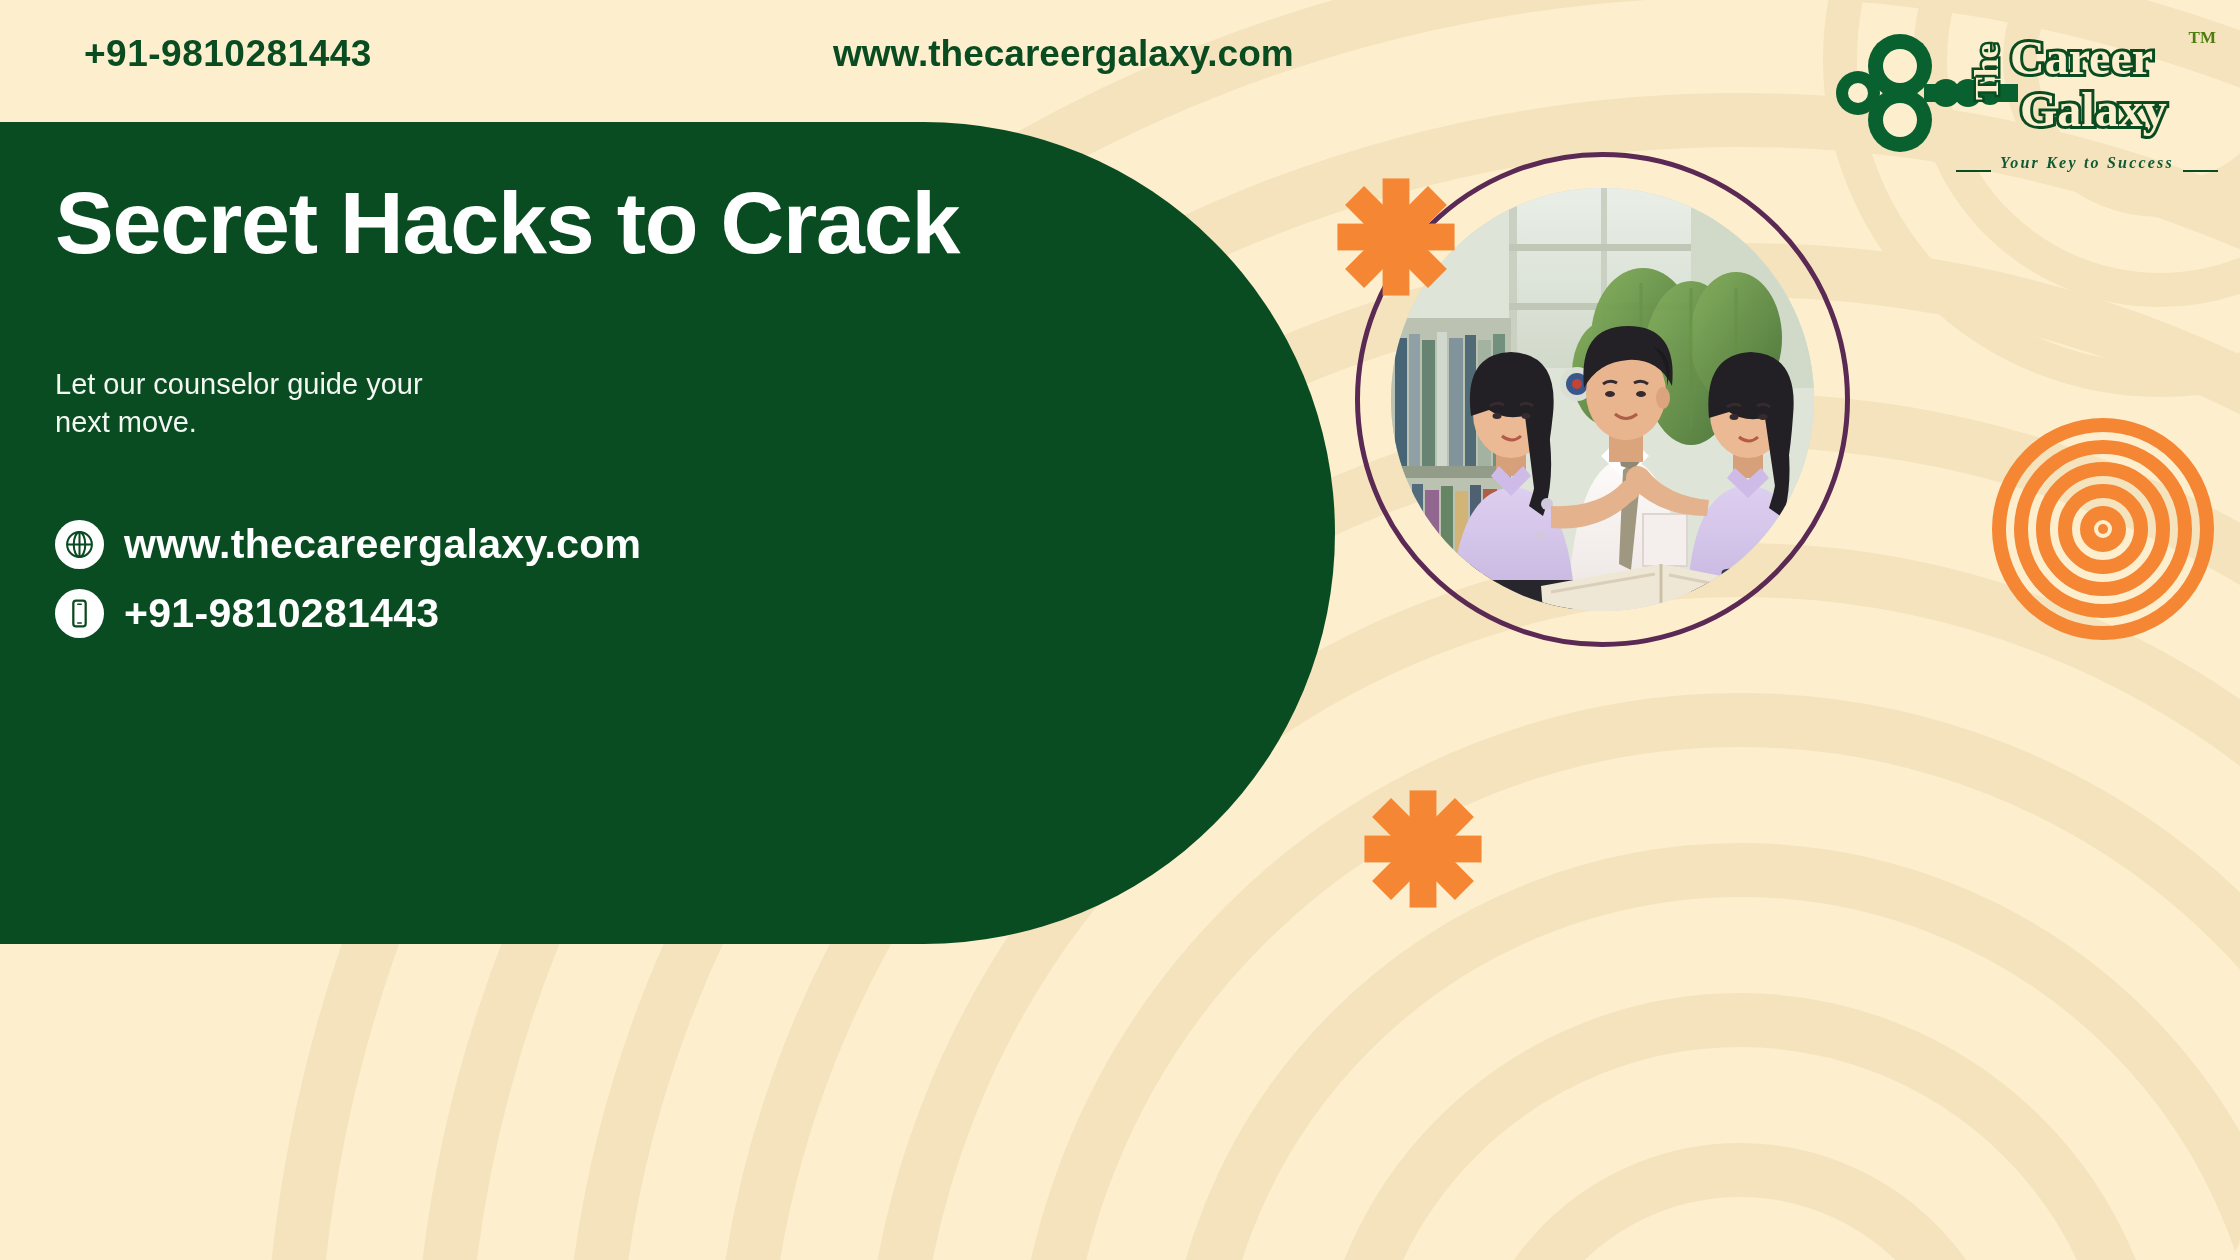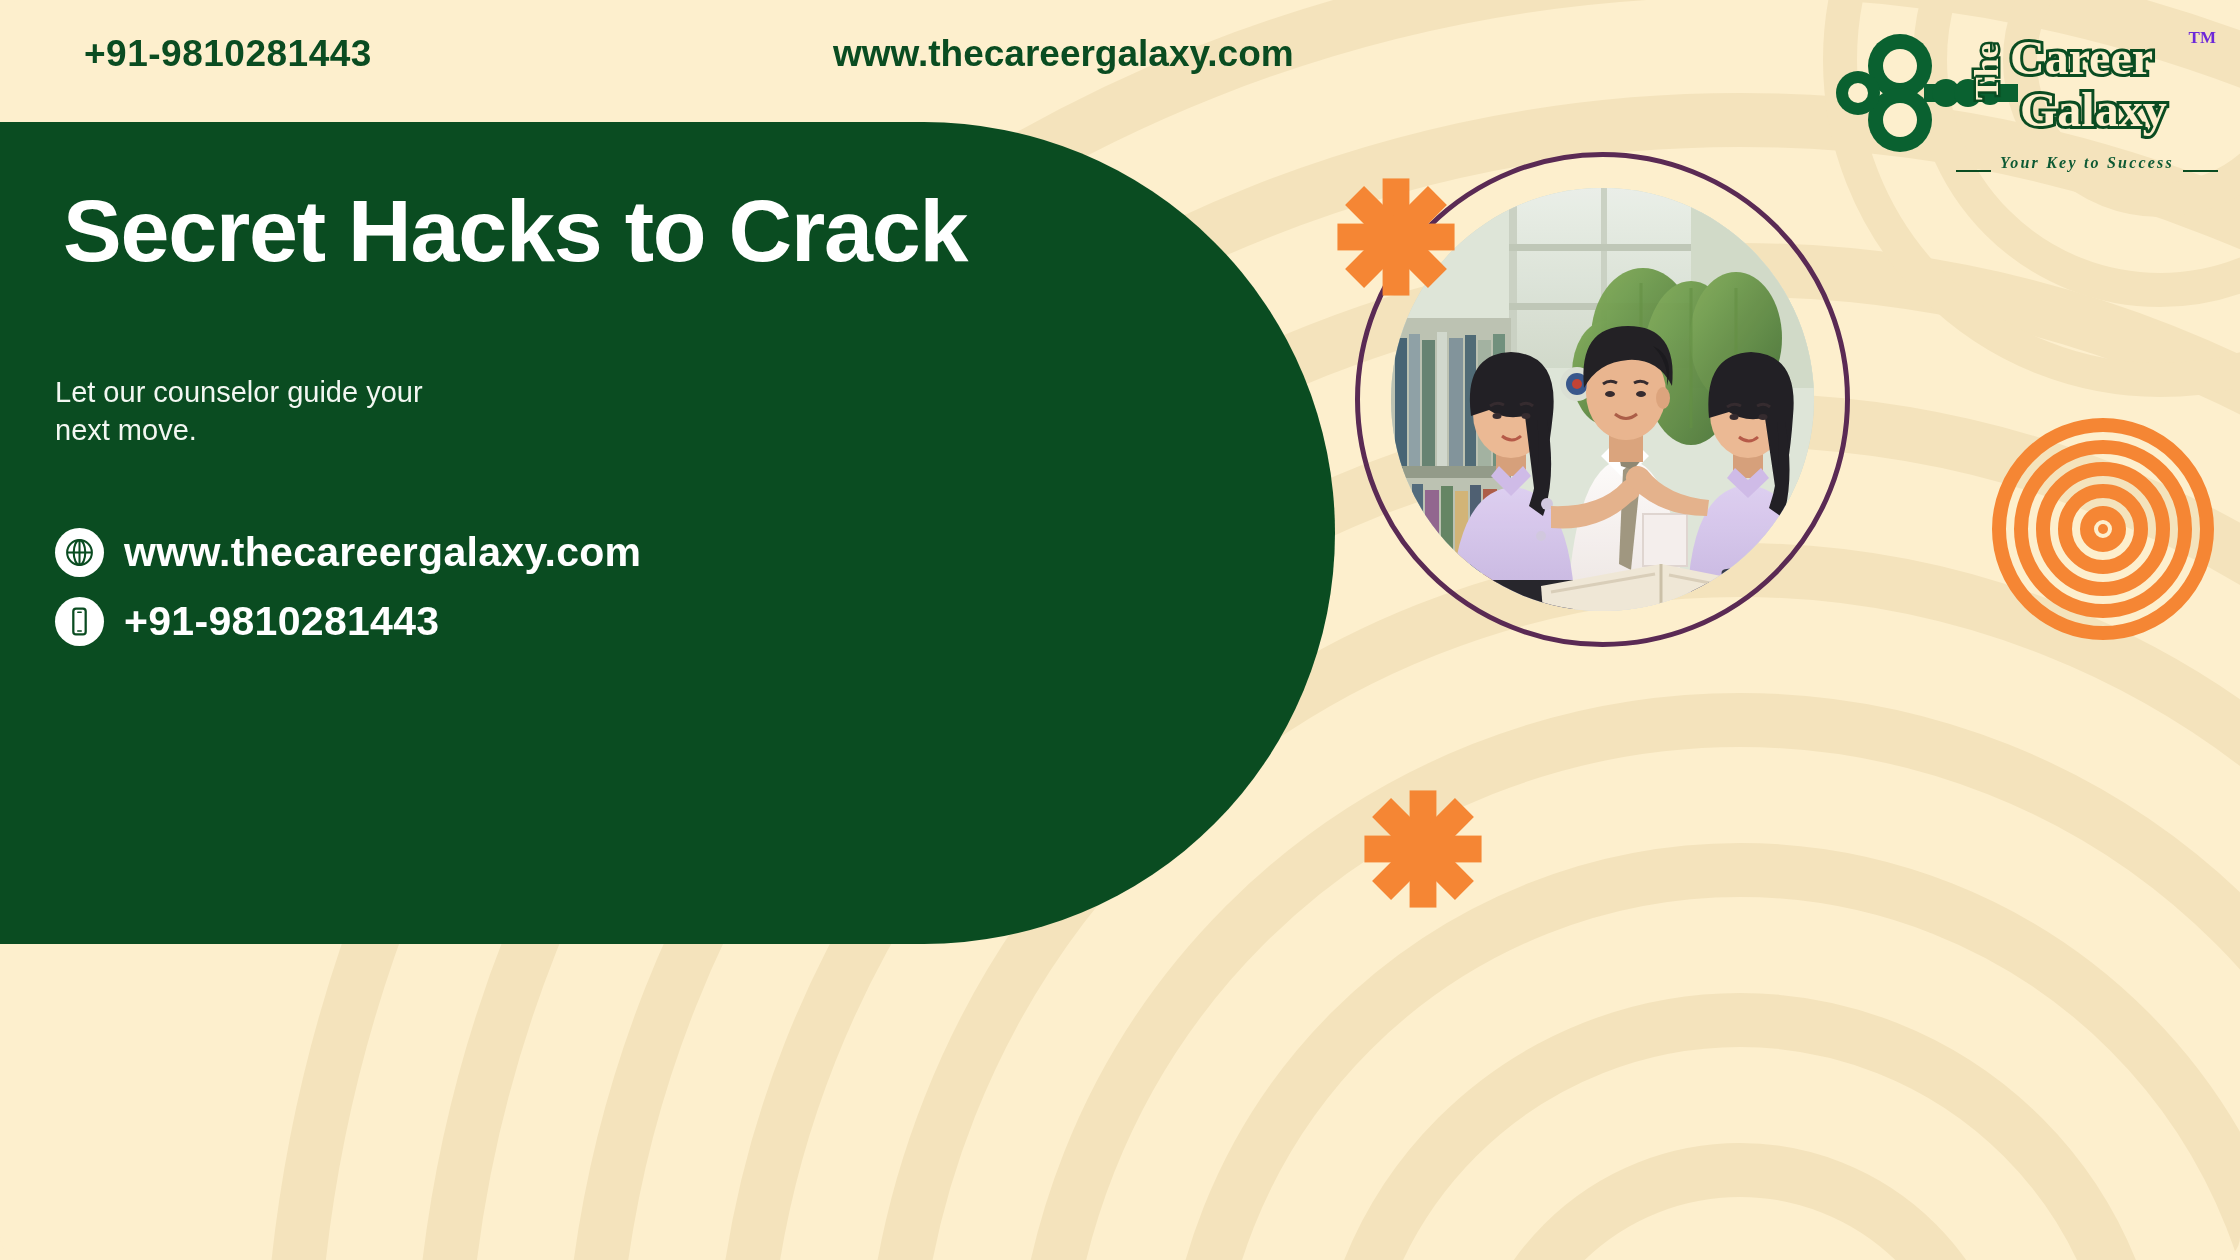--- a/index.html
+++ b/index.html
@@ -67,21 +67,21 @@
   .logo-wordmark {
     position: absolute;
     left: 140px; top: 12px;
     width: 250px; height: 120px;
   }
   .logo-tm {
     position: absolute;
     right: 2px; top: 18px;
     font-size: 17px;
     font-weight: bold;
-    color: #6d28d9;
+    color: #4d7c0f;
     font-family: "Liberation Serif", serif;
   }
   .logo-tagline {
     position: absolute;
     left: 128px; top: 144px;
     width: 262px;
     display: flex;
     align-items: flex-end;
     gap: 9px;
   }
@@ -118,21 +118,21 @@
     left: 55px; top: 178px;
     width: 1240px;
     z-index: 5;
   }
   .headline {
     font-size: 88px;
     line-height: 1.02;
     font-weight: bold;
     color: #ffffff;
     letter-spacing: -1.2px;
-    margin: 8px;
+    margin: 0;
     width: 1230px;
     font-stretch: condensed;
   }
   .headline .l2 { display: block; }
   .subcopy {
     margin-top: 98px;
     font-size: 29px;
     line-height: 1.31;
     color: #f3f7f2;
     font-weight: 400;

